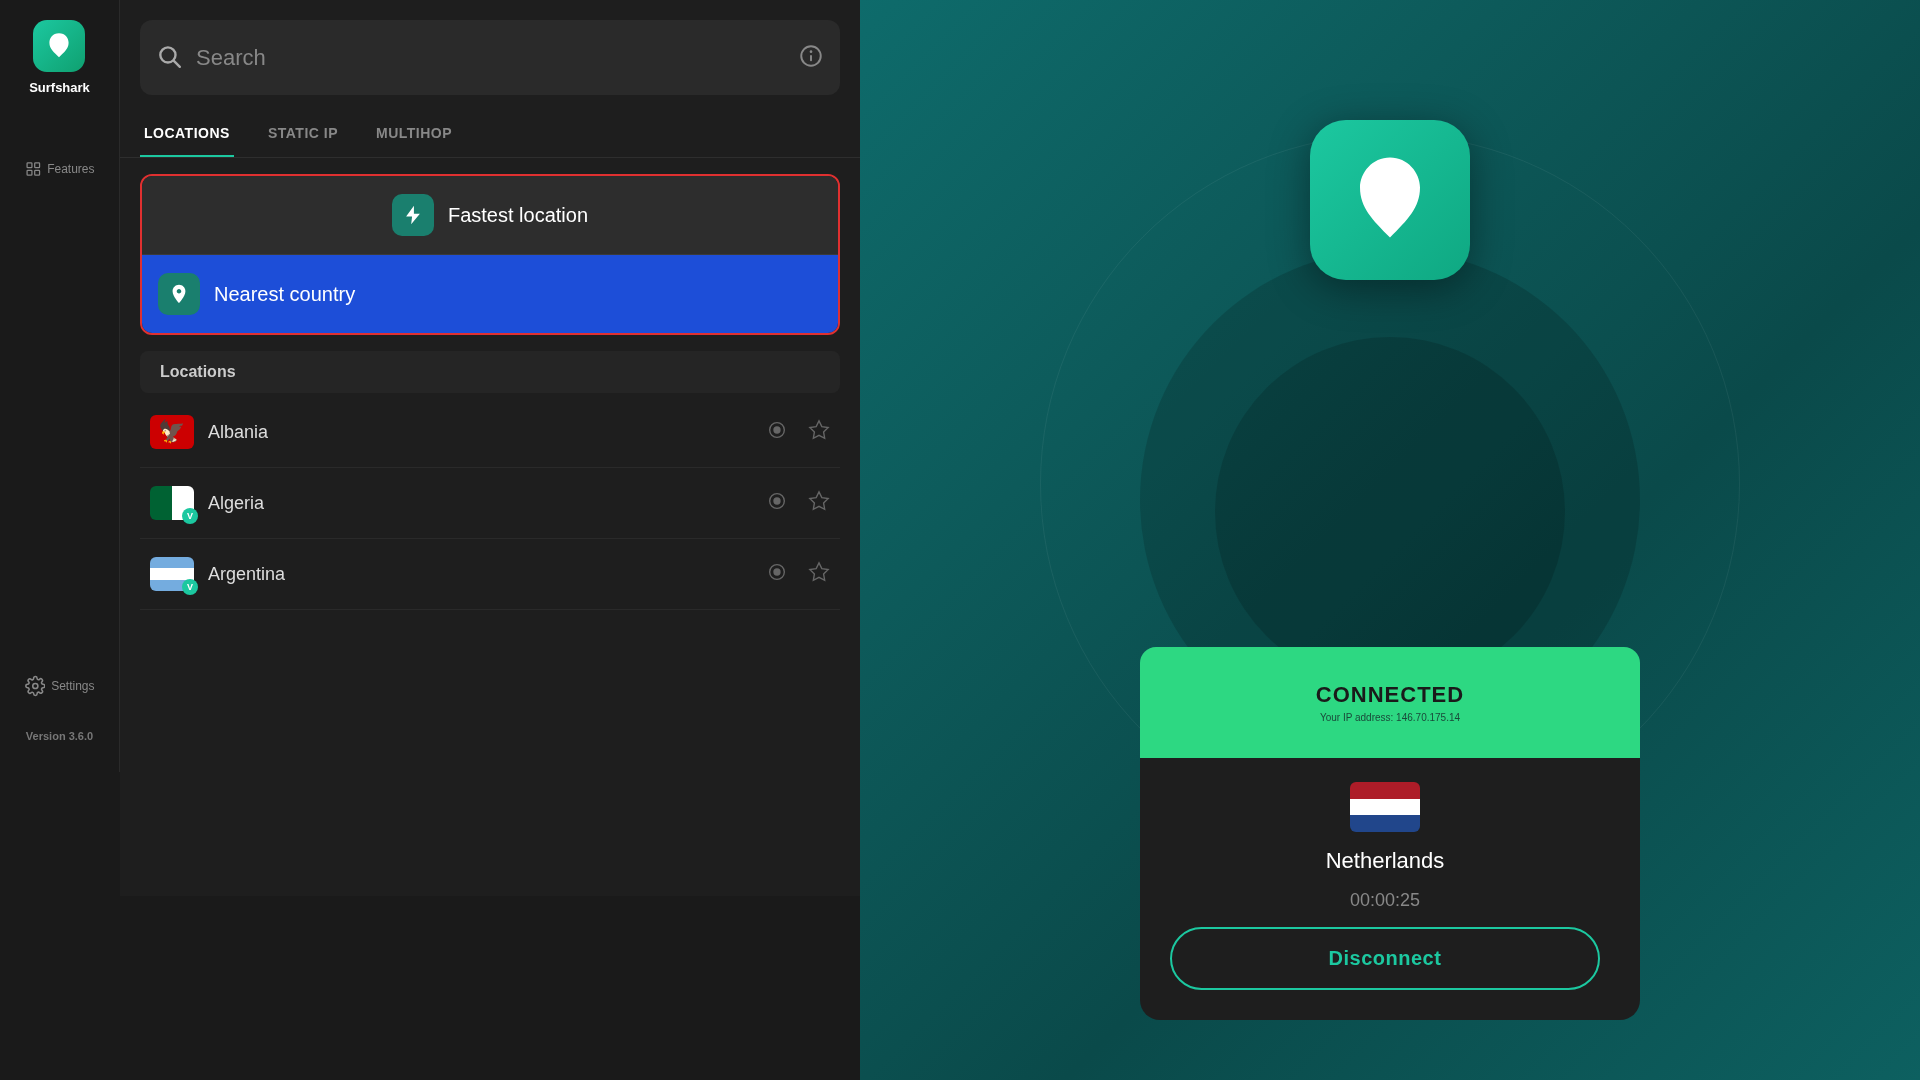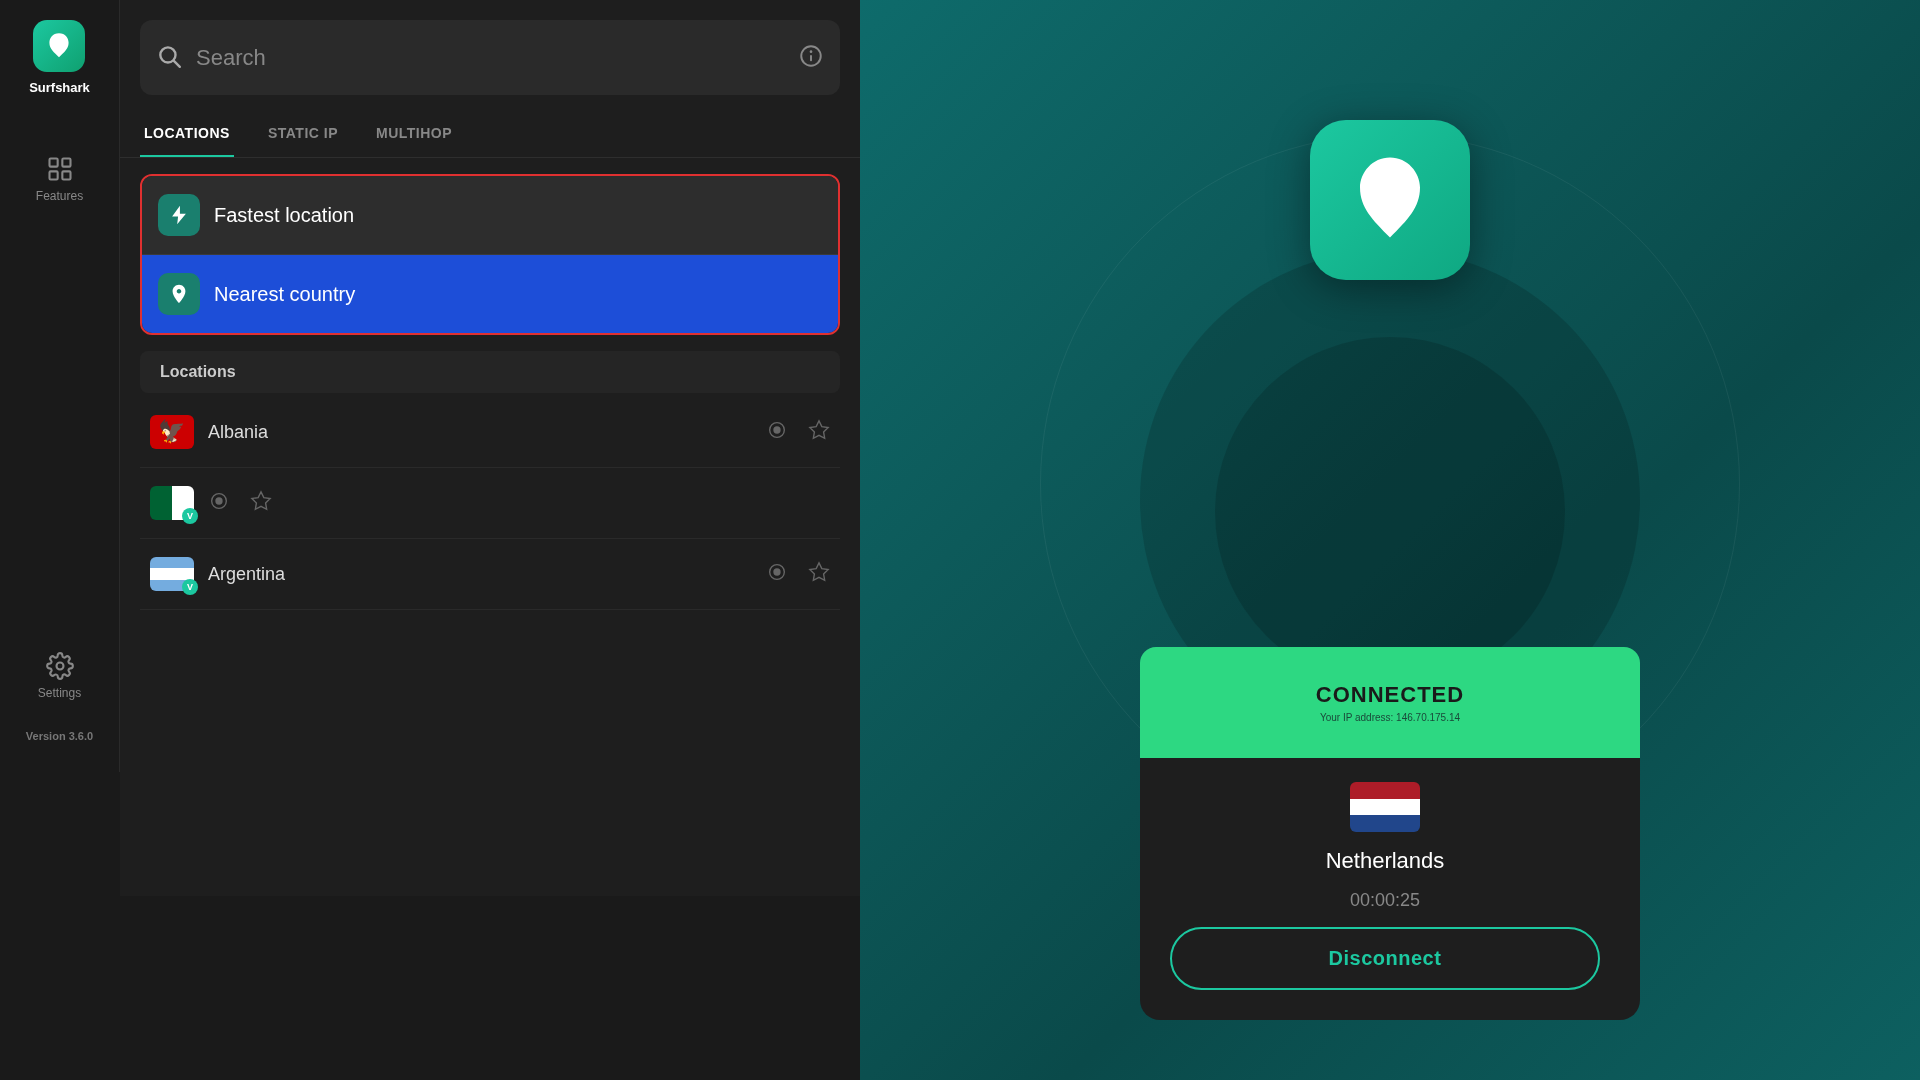--- a/index.html
+++ b/index.html
@@ -53,21 +53,21 @@
     .sidebar-nav {
       flex: 1;
       display: flex;
       flex-direction: column;
       align-items: center;
       gap: 20px;
       margin-top: 20px;
     }
     .sidebar-item {
       display: flex;
-      flex-direction: column;
+      flex-direction: row;
       align-items: center;
       gap: 6px;
       cursor: pointer;
       padding: 10px;
       border-radius: 10px;
       width: 90px;
     }
     .sidebar-item svg {
       width: 28px;
       height: 28px;
@@ -171,20 +171,21 @@
     .quick-option {
       display: flex;
       align-items: center;
       padding: 18px 16px;
       cursor: pointer;
       gap: 14px;
     }
     .quick-option.fastest {
       background: #2d2d2d;
       border-bottom: 1px solid #3a3a3a;
+      justify-content: center;
     }
     .quick-option.nearest {
       background: #1d4ed8;
     }
     .quick-option-icon {
       width: 42px;
       height: 42px;
       border-radius: 10px;
       display: flex;
       align-items: center;
@@ -539,20 +540,21 @@
     </div>
 
     <div class="country-item">
       <div class="flag-wrap">
         <div class="flag" style="border-radius:6px; overflow:hidden; flex-direction:row;">
           <div style="flex:1; background:#006233;"></div>
           <div style="flex:1; background:#ffffff;"></div>
         </div>
         <div class="v-badge">V</div>
       </div>
+      <span class="country-name">Algeria</span>
       <div class="country-actions">
         <span class="city-icon">
           <svg viewBox="0 0 24 24">
             <circle cx="12" cy="12" r="8"></circle>
             <circle cx="12" cy="12" r="4" fill="#666" stroke="none"></circle>
           </svg>
         </span>
         <span class="star-icon">
           <svg viewBox="0 0 24 24">
             <polygon points="12,2 15.09,8.26 22,9.27 17,14.14 18.18,21.02 12,17.77 5.82,21.02 7,14.14 2,9.27 8.91,8.26"></polygon>

